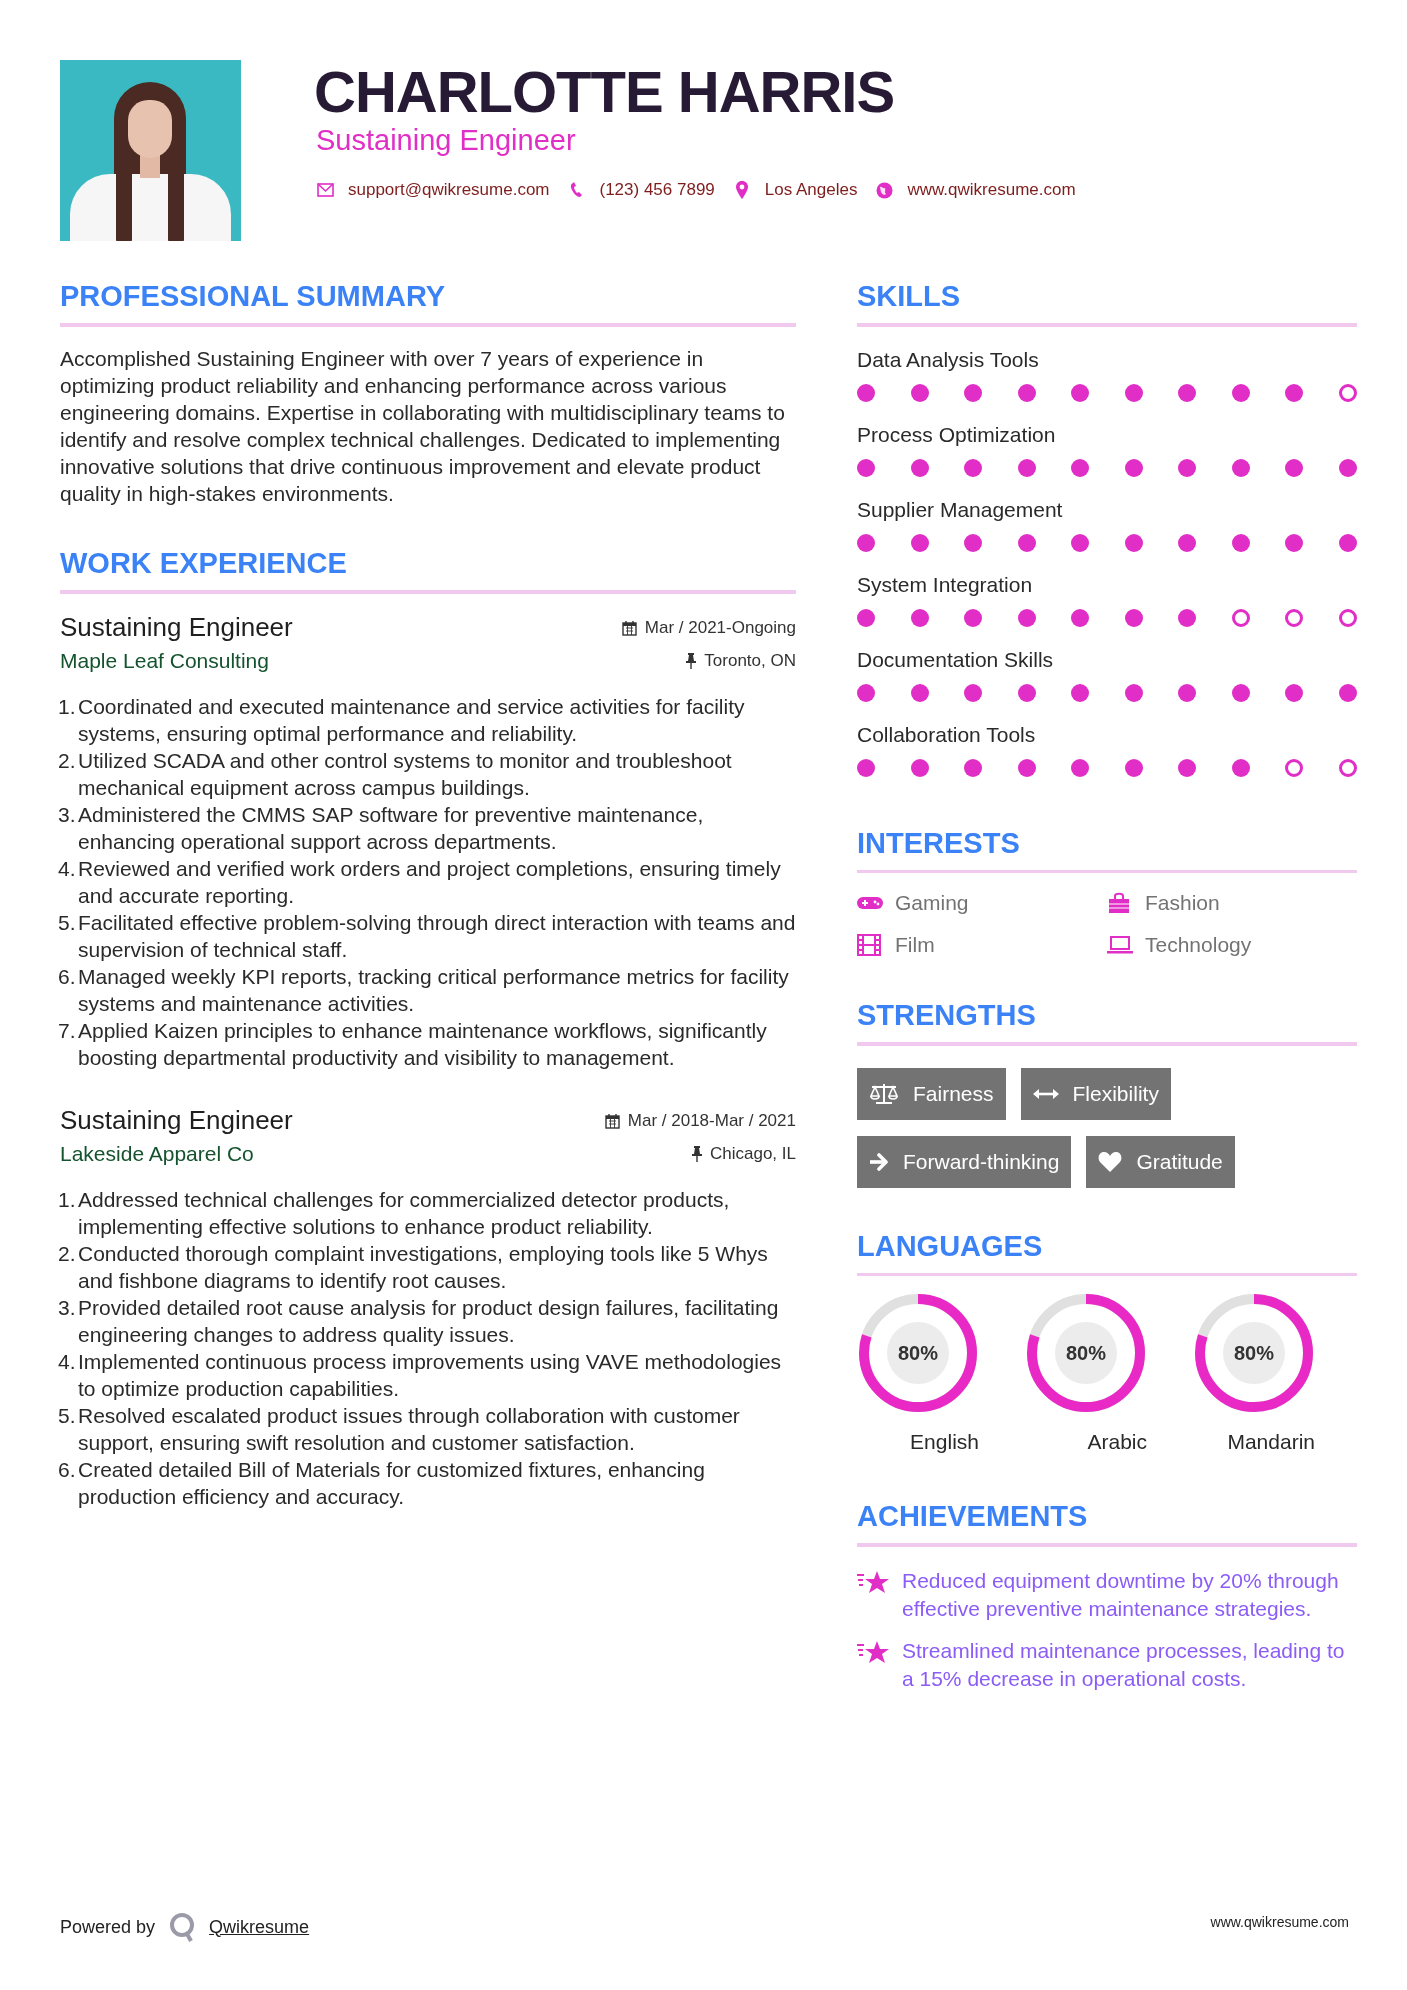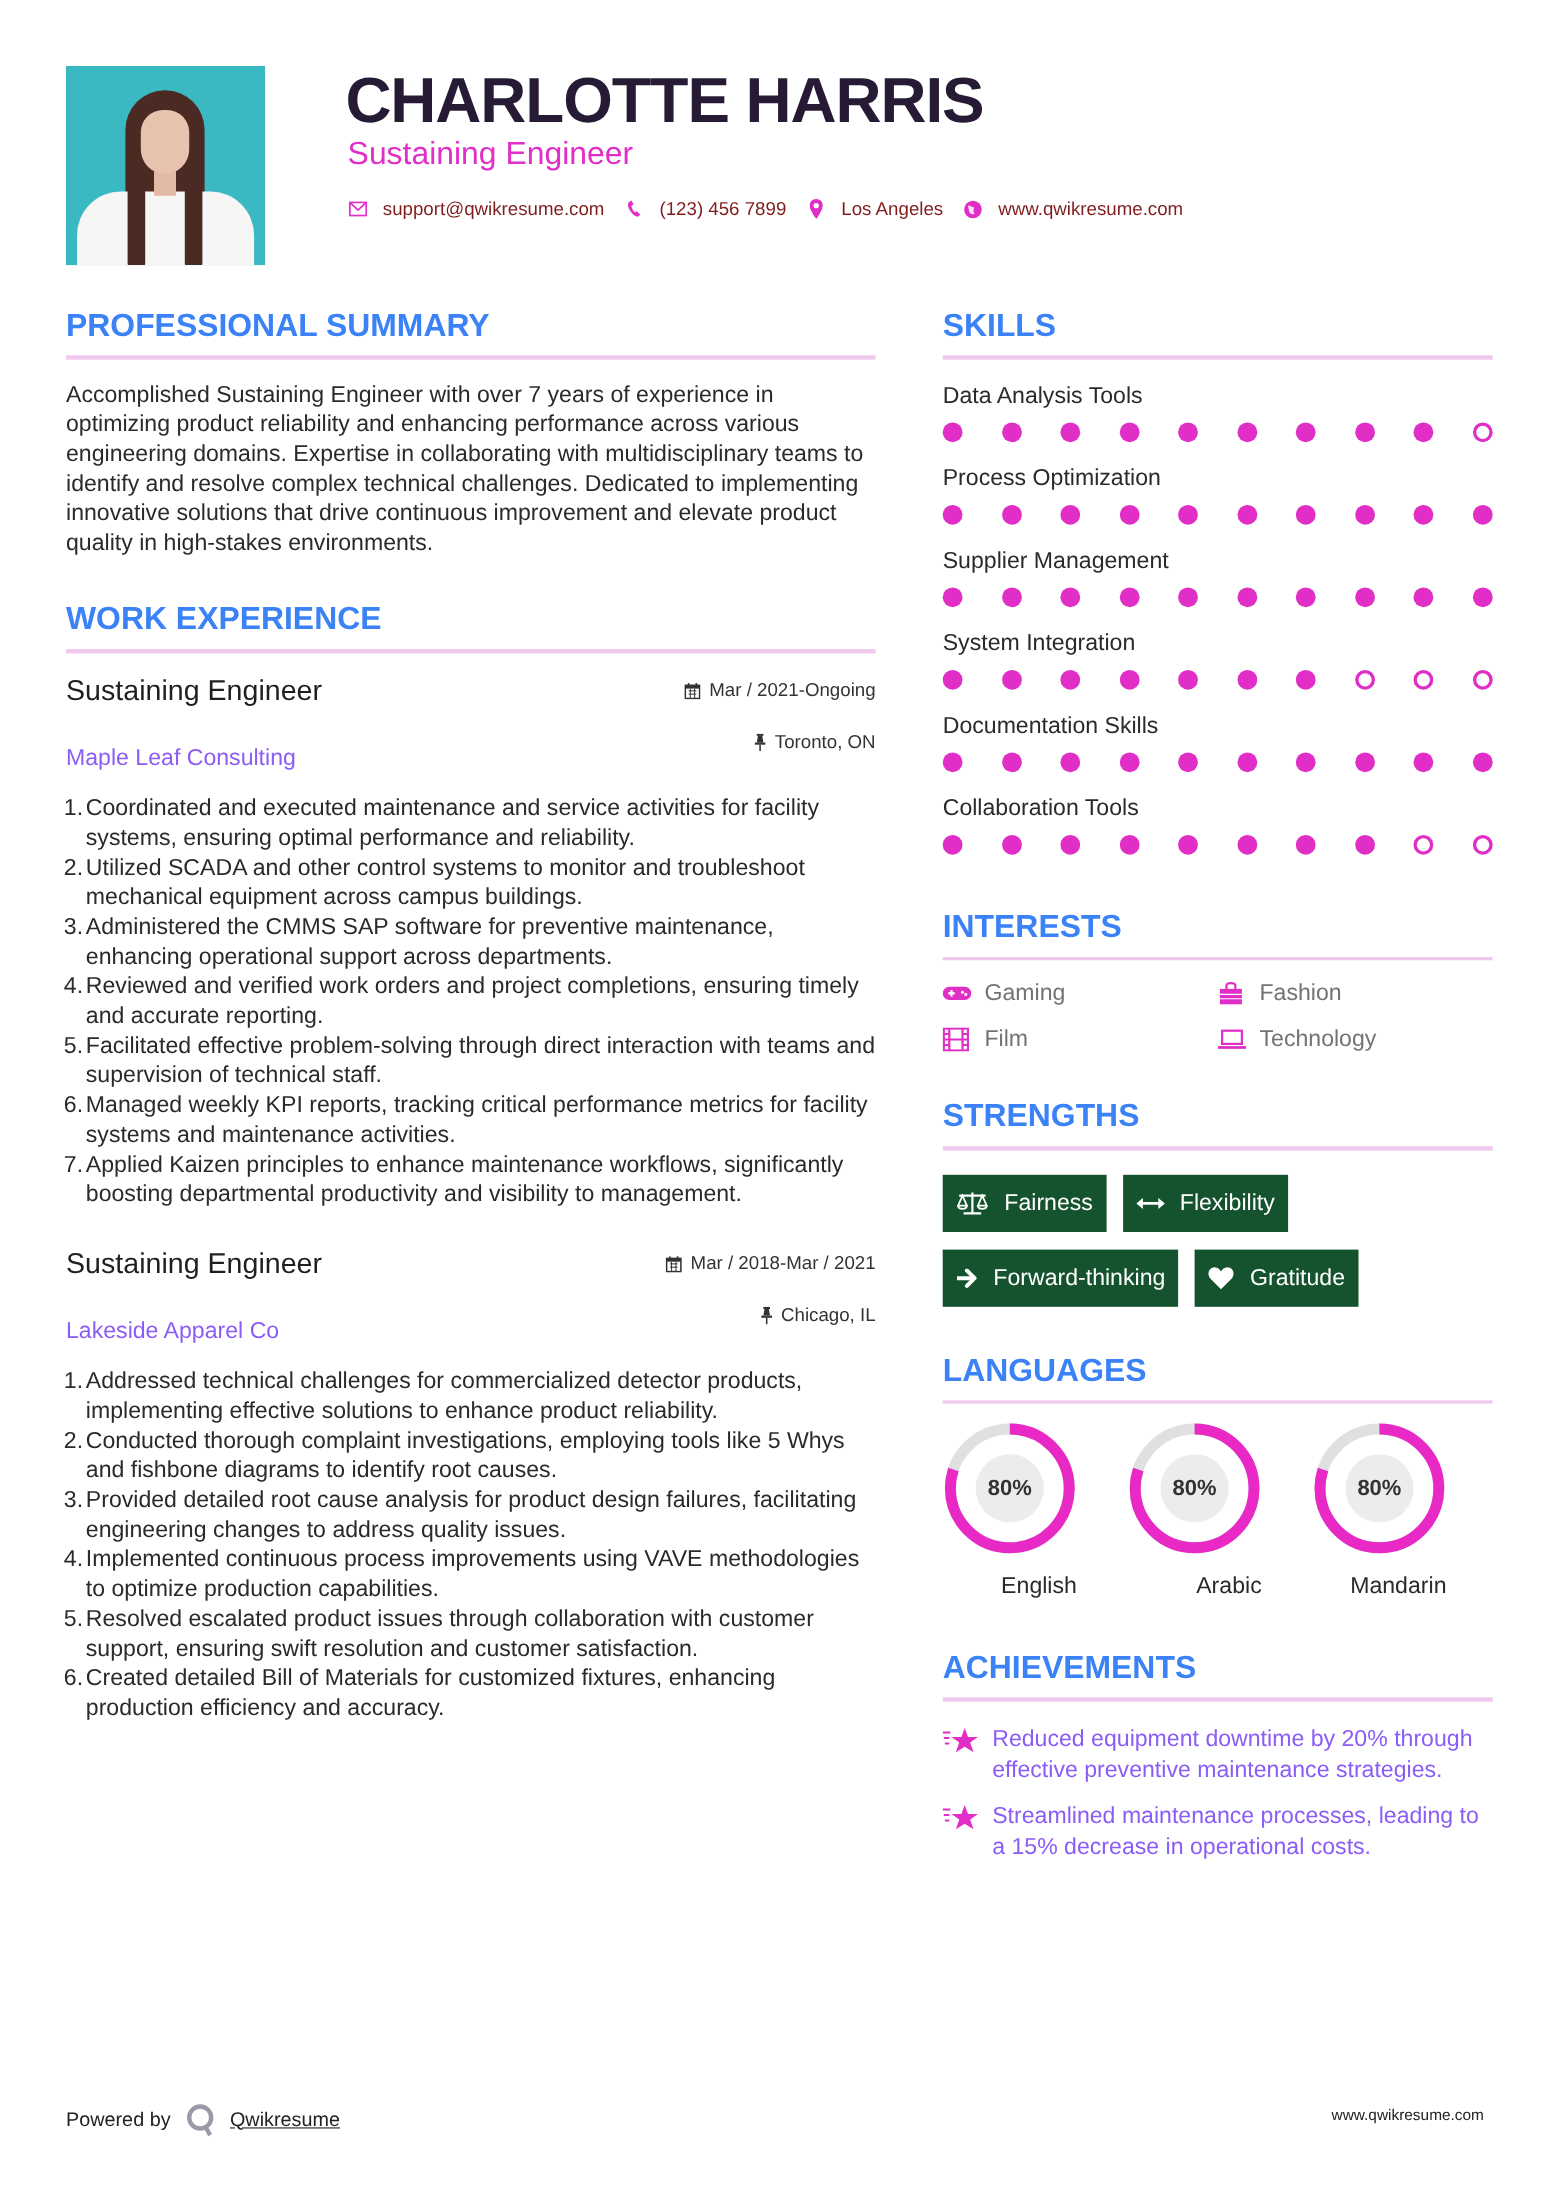--- a/index.html
+++ b/index.html
@@ -26,38 +26,38 @@
   .sec-title { font-size: 29px; font-weight: 700; color: #3b82f6; height: 36px; line-height: 36px; }
   .sec-rule { height: 4px; background: #f1c9ee; margin-top: 9px; margin-bottom: 18px; }
 
   .summary { font-size: 21px; line-height: 27px; color: #2a2a2a; }
 
   .job { margin-top: 0; }
   .job-head { display: flex; justify-content: space-between; align-items: baseline; }
   .job-role { font-size: 26px; color: #1f1f1f; }
   .job-date, .job-loc { font-size: 17px; color: #333; display: flex; align-items: center; }
   .job-date .ico, .job-loc .ico { margin-right: 8px; color: #333; display: inline-flex; }
-  .job-company { font-size: 21px; color: #8b5cf6; margin-top: 28px; }
+  .job-company { font-size: 21px; color: #14532d; }
   .job-sub { display: flex; justify-content: space-between; align-items: center; margin-top: 6px; }
   .job-list { list-style: none; margin-top: 20px; }
   .job-list li { position: relative; padding-left: 18px; font-size: 21px; line-height: 27px; color: #2a2a2a; }
   .job-list li .num { position: absolute; left: -2px; top: 0; }
 
   .skill { margin-bottom: 0; }
   .skill-name { font-size: 21px; color: #2a2a2a; height: 30px; line-height: 30px; }
   .dots { display: flex; justify-content: space-between; height: 45px; align-items: center; padding-bottom: 10px; }
   .dot { width: 18px; height: 18px; border-radius: 50%; background: #e02ec6; }
   .dot.empty { background: #fff; border: 3px solid #e02ec6; }
 
   .interests { display: grid; grid-template-columns: 250px 250px; row-gap: 18px; }
   .interest { display: flex; align-items: center; font-size: 21px; color: #737373; }
   .interest .ico { width: 28px; margin-right: 10px; display: inline-flex; color: #e02ec6; }
 
   .badges { display: flex; flex-wrap: wrap; gap: 16px 15px; }
-  .badge { background: #14532d; color: #ffffff; font-size: 21px; height: 52px; padding: 0 12px; display: flex; align-items: center; }
+  .badge { background: #737373; color: #ffffff; font-size: 21px; height: 52px; padding: 0 12px; display: flex; align-items: center; }
   .badge .ico { margin-right: 14px; display: inline-flex; }
 
   .langs { display: flex; gap: 46px; padding-left: 0; }
   .lang { width: 122px; display: flex; flex-direction: column; align-items: flex-end; }
   .ring { position: relative; width: 122px; height: 122px; }
   .ring svg { position: absolute; left: 0; top: 0; }
   .ring .pct { position: absolute; left: 30px; top: 30px; width: 62px; height: 62px; border-radius: 50%; background: #ececec; display: flex; align-items: center; justify-content: center; font-size: 20px; font-weight: 700; color: #333; }
   .lang-name { margin-top: 16px; font-size: 21px; color: #2a2a2a; }
 
   .ach { display: flex; margin-bottom: 14px; }

